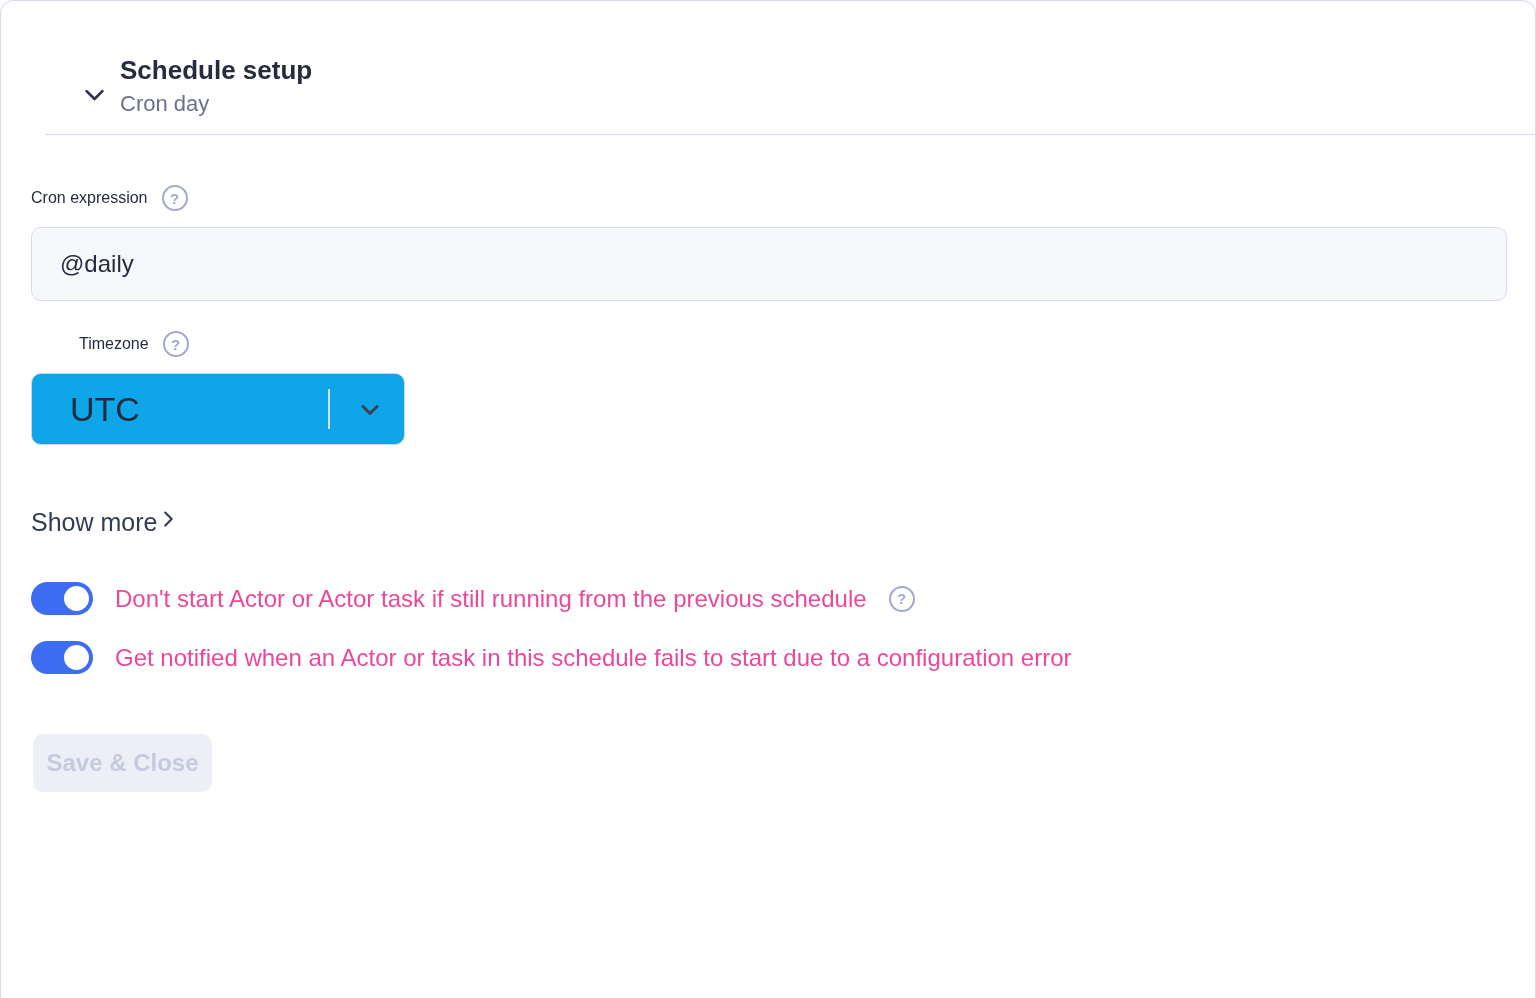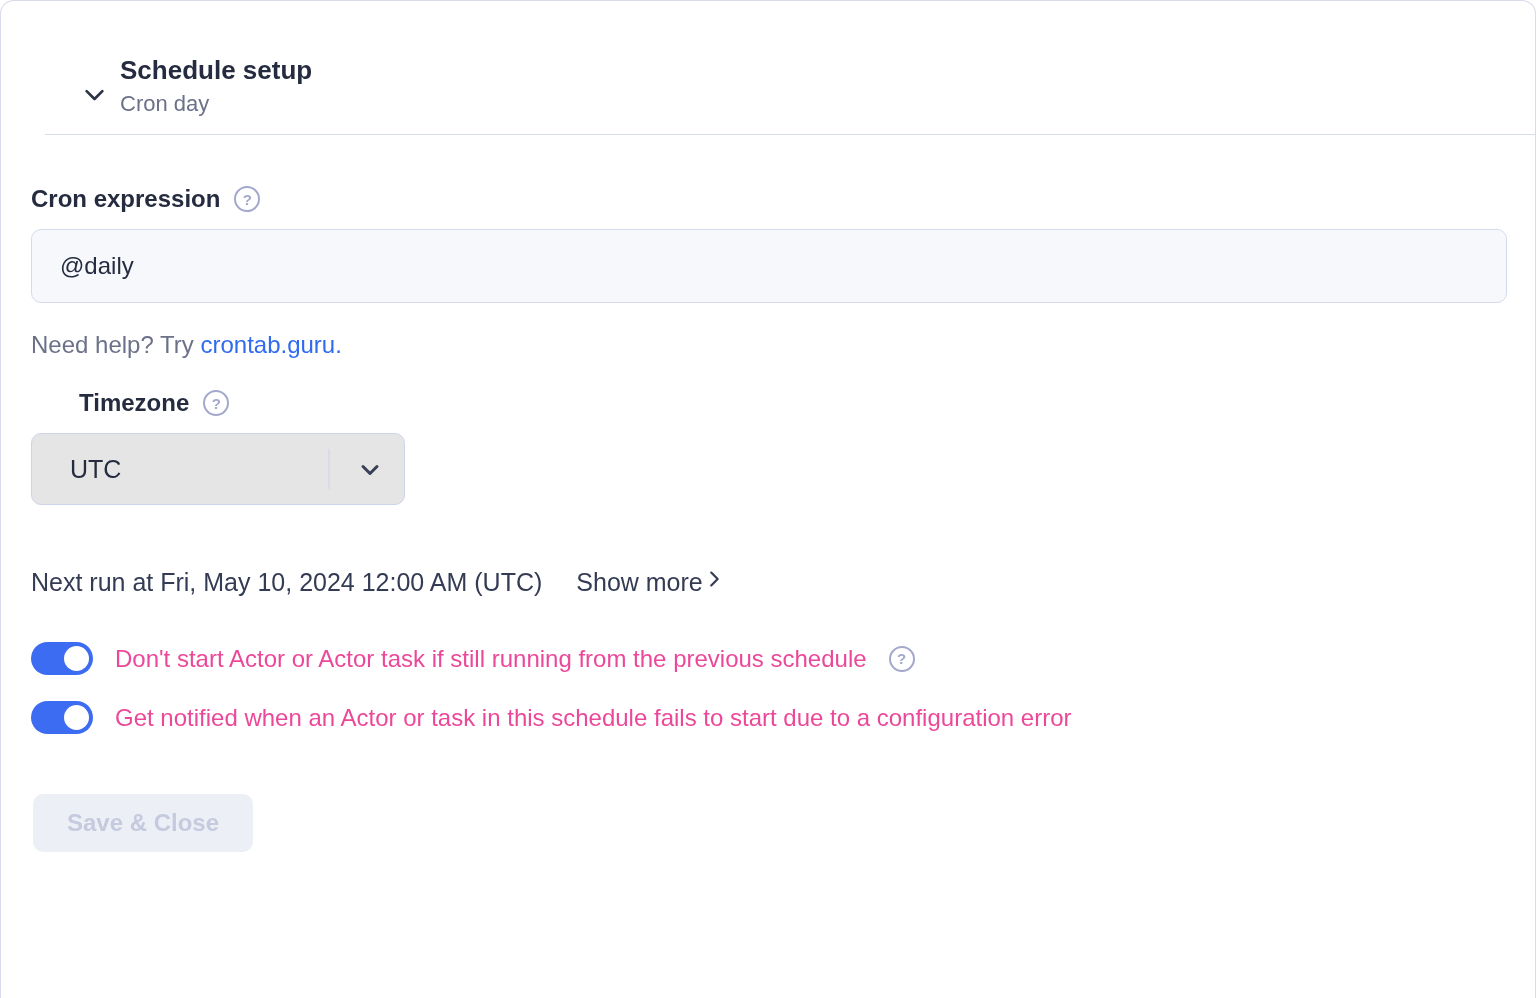--- a/index.html
+++ b/index.html
@@ -53,21 +53,21 @@
   .tab.active { color:#2F6AF0; }
   .tab.active::after {
     content:""; position:absolute; left:0; right:0; bottom:-2px;
     height:4px; background:#2F6AF0; border-radius:3px;
   }
 
   
   .label-row { display:flex; align-items:center; gap:14px; }
   .label-row.first { margin-top:50px; }
   .label-row.second { margin-top:30px;margin-left:48px; }
-  .field-label { font-size:24px; font-weight:700; color:#262C40;text-align:right; }
+  .field-label { font-size:16px; font-weight:400; color:#262C40;text-align:right; }
   .help-icon {
     width:26px; height:26px; flex:none;
     border:2px solid #A3A8CC; border-radius:50%;
     color:#A3A8CC; font-size:15px; font-weight:700;
     display:inline-flex; align-items:center; justify-content:center;
     cursor:default; user-select:none;
   }
 
   
   .cron-input {
@@ -83,25 +83,25 @@
 
   
   .hint { margin-top:28px; font-size:24px; color:#6C7189; }
   .hint a { color:#2F6AF0; text-decoration:none; cursor:pointer; }
 
   
   .select-box {
     margin-top:16px;
     width:374px; height:72px;
     border:1.5px solid #CDD3EA; border-radius:10px;
-    background:#e5e5e5;
+    background:#0ea5e9;
     display:flex; align-items:center;
     position:relative;
     padding-left:38px;
-    font-size:25px; color:#262C40;
+    font-size:34px; color:#262C40;
     cursor:pointer;
   }
   .select-divider {
     position:absolute; right:74px; top:15px; bottom:15px;
     width:2px; background:#D9DBE5;
   }
   .select-chevron { position:absolute; right:20px; top:22px; line-height:0; }
 
   
   .next-run-row {
@@ -129,21 +129,21 @@
   .toggle-knob {
     position:absolute; top:4px; right:4px;
     width:25px; height:25px; border-radius:50%;
     background:#ffffff;
   }
   .toggle-label { font-size:24px; color:#ec4899; }
 
   
   .save-btn {
     margin:60px 0 0 2px;
-    width:220px; height:58px;
+    width:179px; height:58px;
     border:none; border-radius:10px;
     background:#EDEFF7; color:#C5CADE;
     font-size:24px; font-weight:700;
     font-family:inherit;
     cursor:not-allowed;
   }
 </style>
 </head>
 <body>
 
@@ -167,40 +167,38 @@
 
     
 
     
     <div class="label-row first">
       <span class="field-label">Cron expression</span>
       <span class="help-icon">?</span>
     </div>
     <input class="cron-input" type="text" value="@daily" style="">
 
-    <p class="hint"><span>Need help? Try </span><a>crontab.guru.</a></p>
 
     
     <div class="label-row second">
       <span class="field-label">Timezone</span>
       <span class="help-icon">?</span>
     </div>
     <div class="select-box">
       <span>UTC</span>
       <span class="select-divider"></span>
       <span class="select-chevron">
         <svg width="28" height="28" viewBox="0 0 24 24" fill="none">
           <path d="M6 9l6 6 6-6" stroke="#3A4056" stroke-width="2.6" stroke-linecap="round" stroke-linejoin="round"></path>
         </svg>
       </span>
     </div>
 
     
     <div class="next-run-row">
-      <span>Next run at Fri, May 10, 2024 12:00 AM (UTC)</span>
       <button class="show-more">
         <span>Show more</span>
         <span>
           <svg width="22" height="24" viewBox="0 0 24 24" fill="none">
             <path d="M9 5l7 7-7 7" stroke="#343B54" stroke-width="2.4" stroke-linecap="round" stroke-linejoin="round"></path>
           </svg>
         </span>
       </button>
     </div>
 

